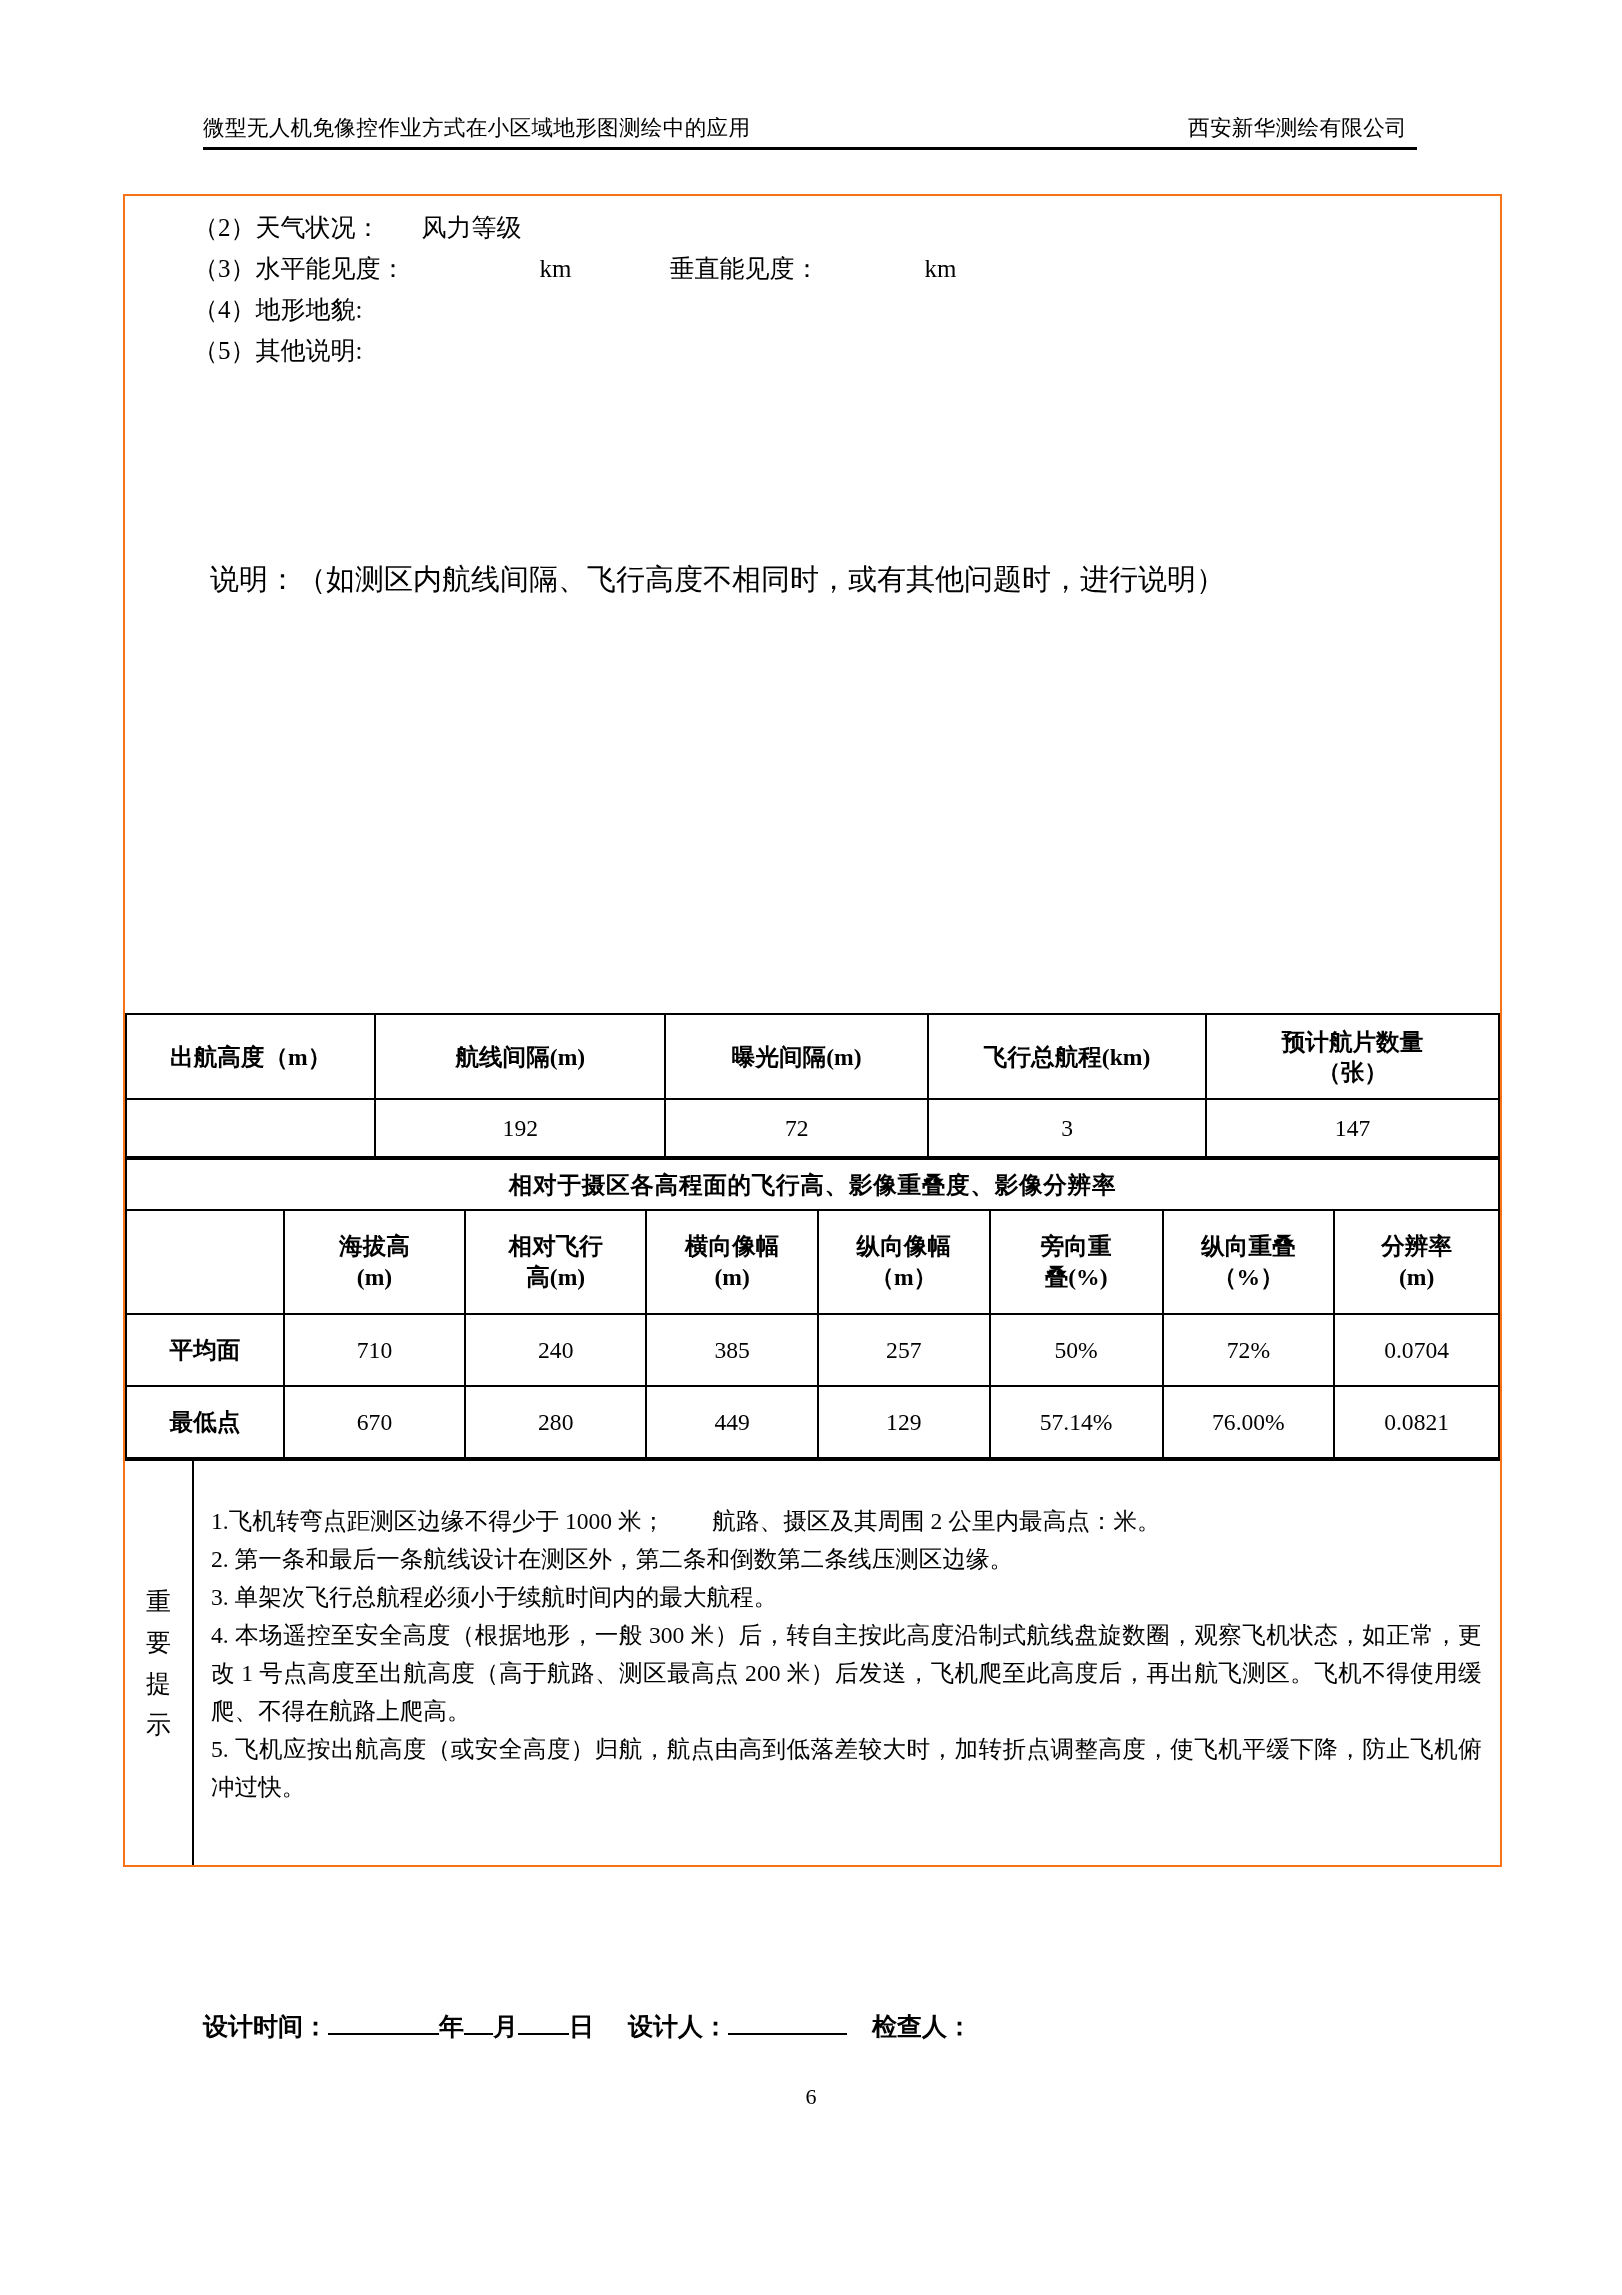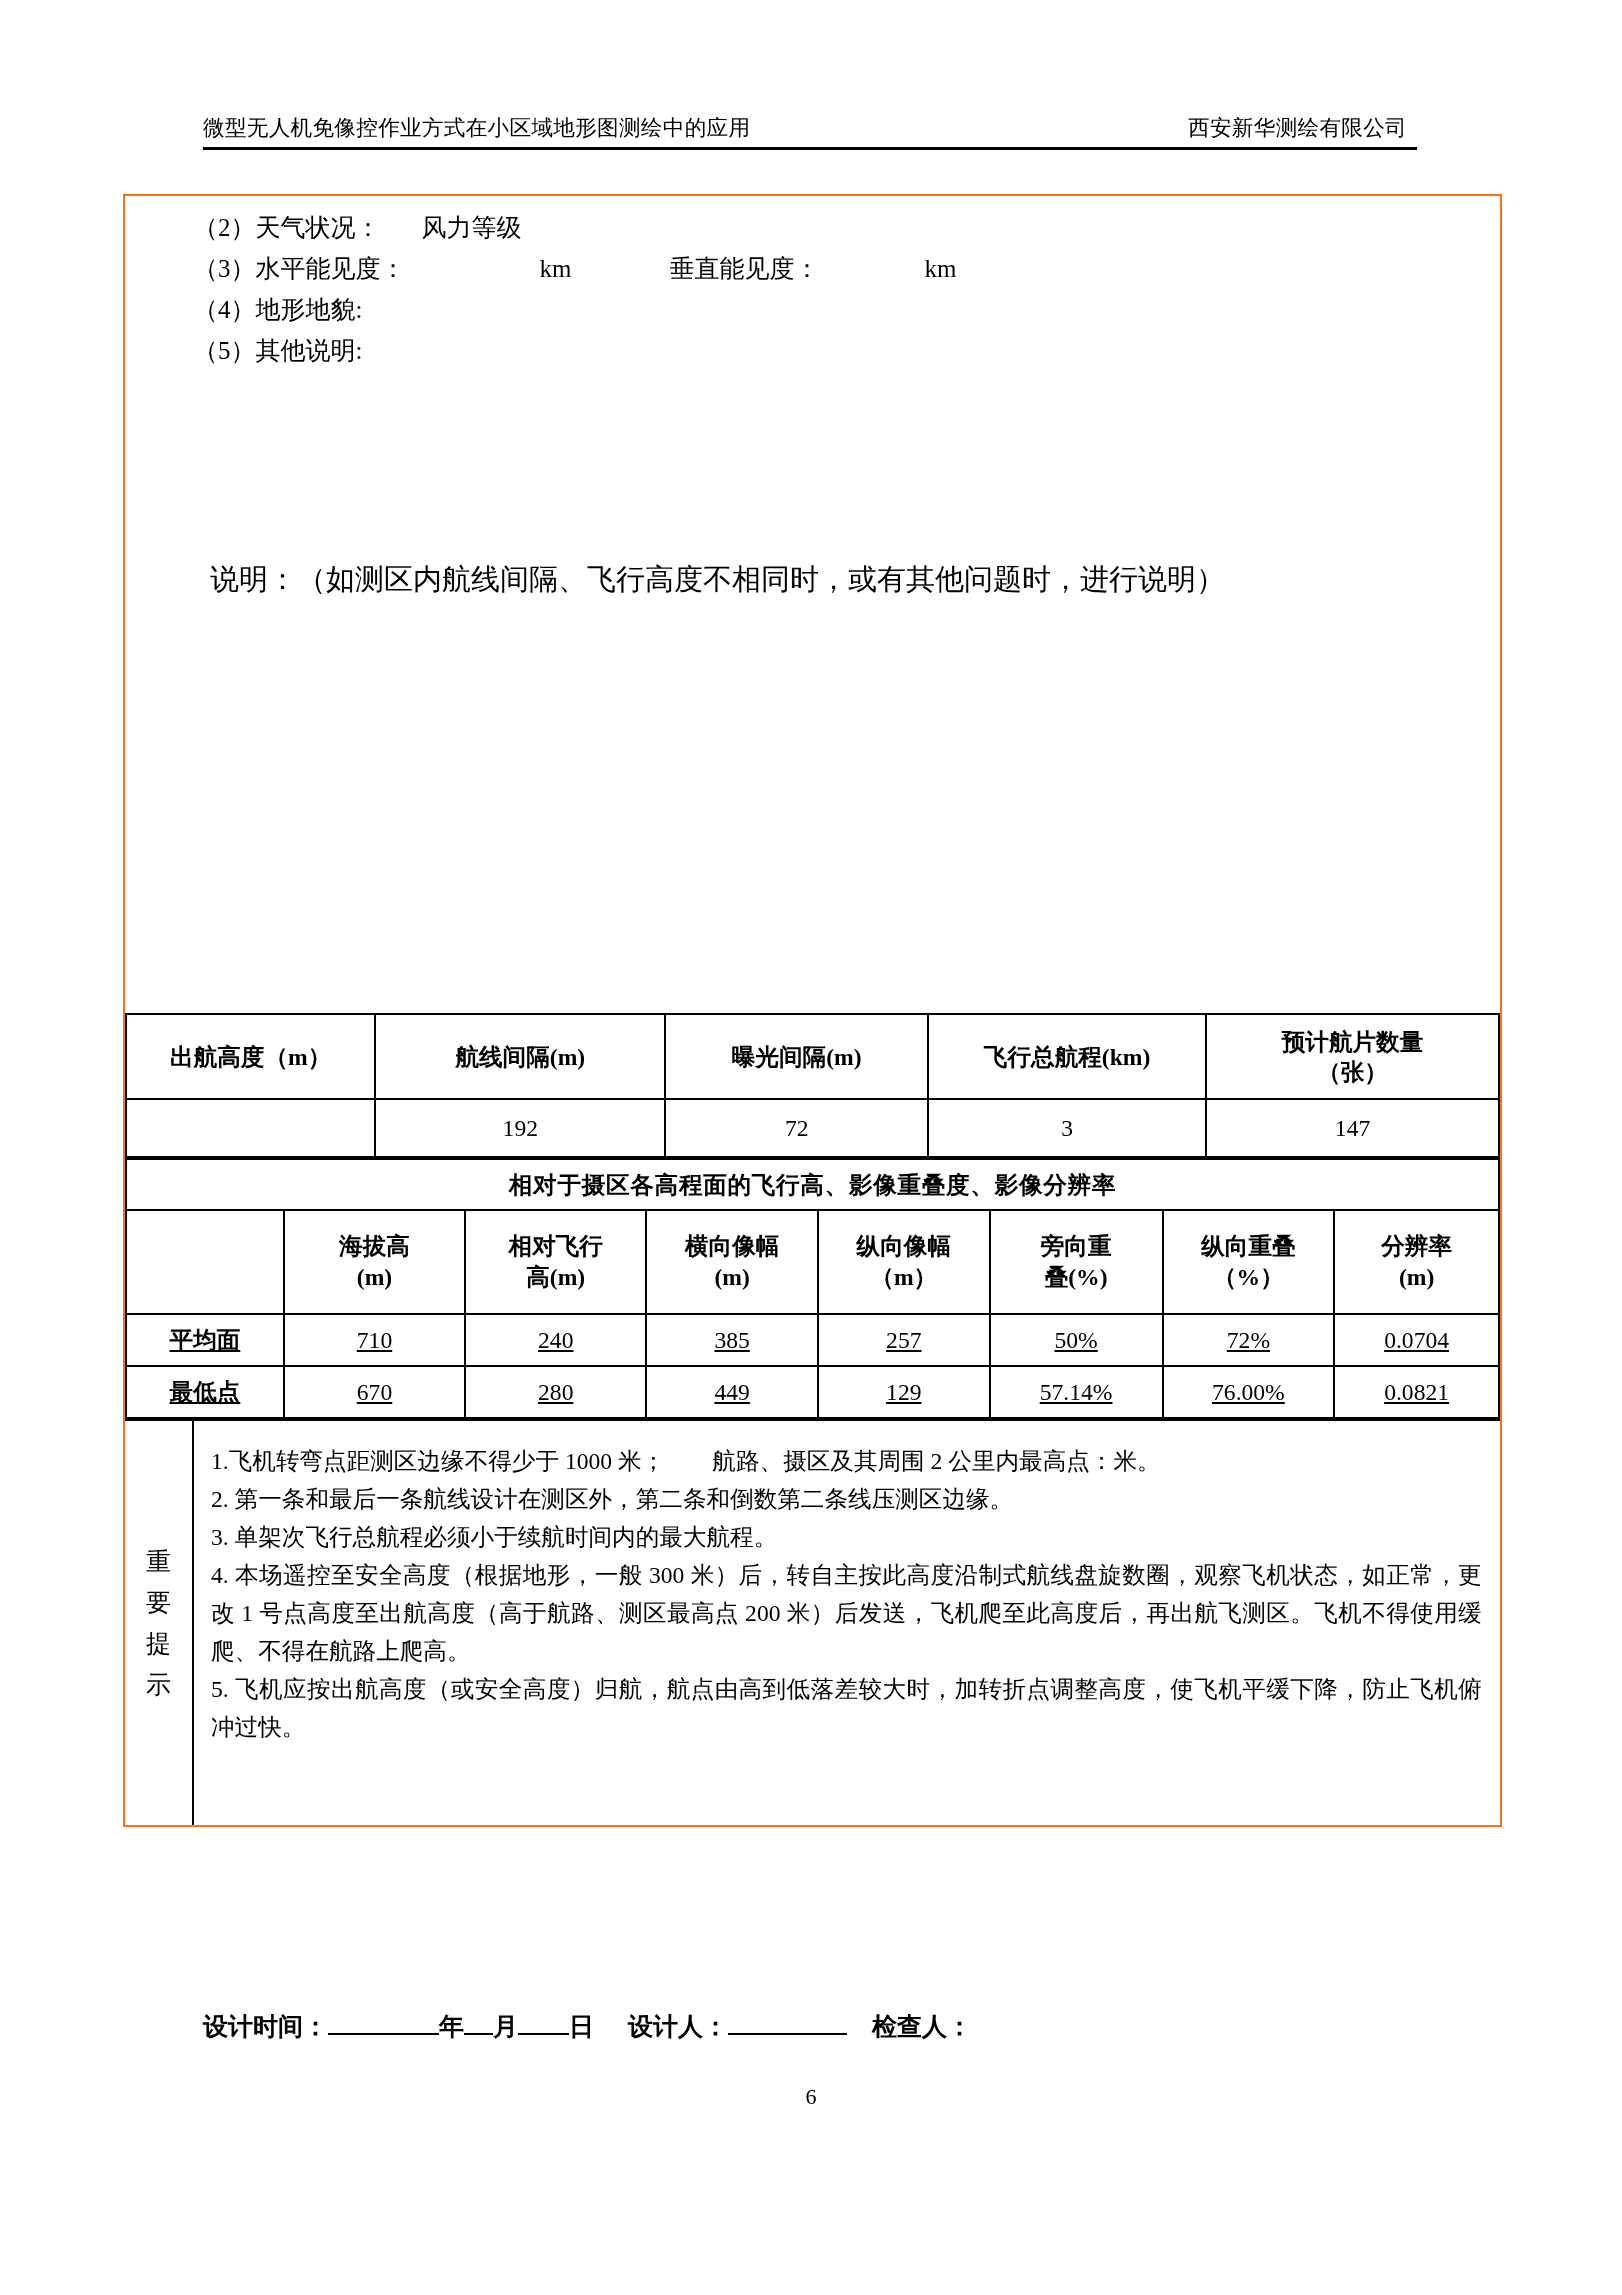--- a/index.html
+++ b/index.html
@@ -116,23 +116,22 @@
     height: 51px;
     letter-spacing: 0.7px;
   }
   .t2-head td {
     font-weight: bold;
     height: 104px;
     line-height: 31px;
     font-size: 23.6px;
   }
   .t2-body td {
-    height: 52px;
-    font-size: 23.6px;
-    text-decoration: underline;
+    height: 72px;
+    font-size: 23.6px;
   }
   .t2-body td.rowlabel {
     font-weight: bold;
   }
 
   
   .notes-wrap {
     display: flex;
     border-top: 2px solid #000;
     min-height: 404px;
@@ -147,20 +146,21 @@
     justify-content: center;
     font-size: 25px;
     font-weight: normal;
     line-height: 41px;
     font-family: "Liberation Sans", "DejaVu Sans", sans-serif;
   }
   .notes-body {
     flex: 1 1 auto;
     padding: 21px 18.3px 19.6px 17px;
     box-sizing: border-box;
+    margin-top: 20px;
   }
   .note-item {
     font-size: 23.6px;
     line-height: 38px;
     text-align: justify;
     margin: 0;
   }
 
   
   .signature {

